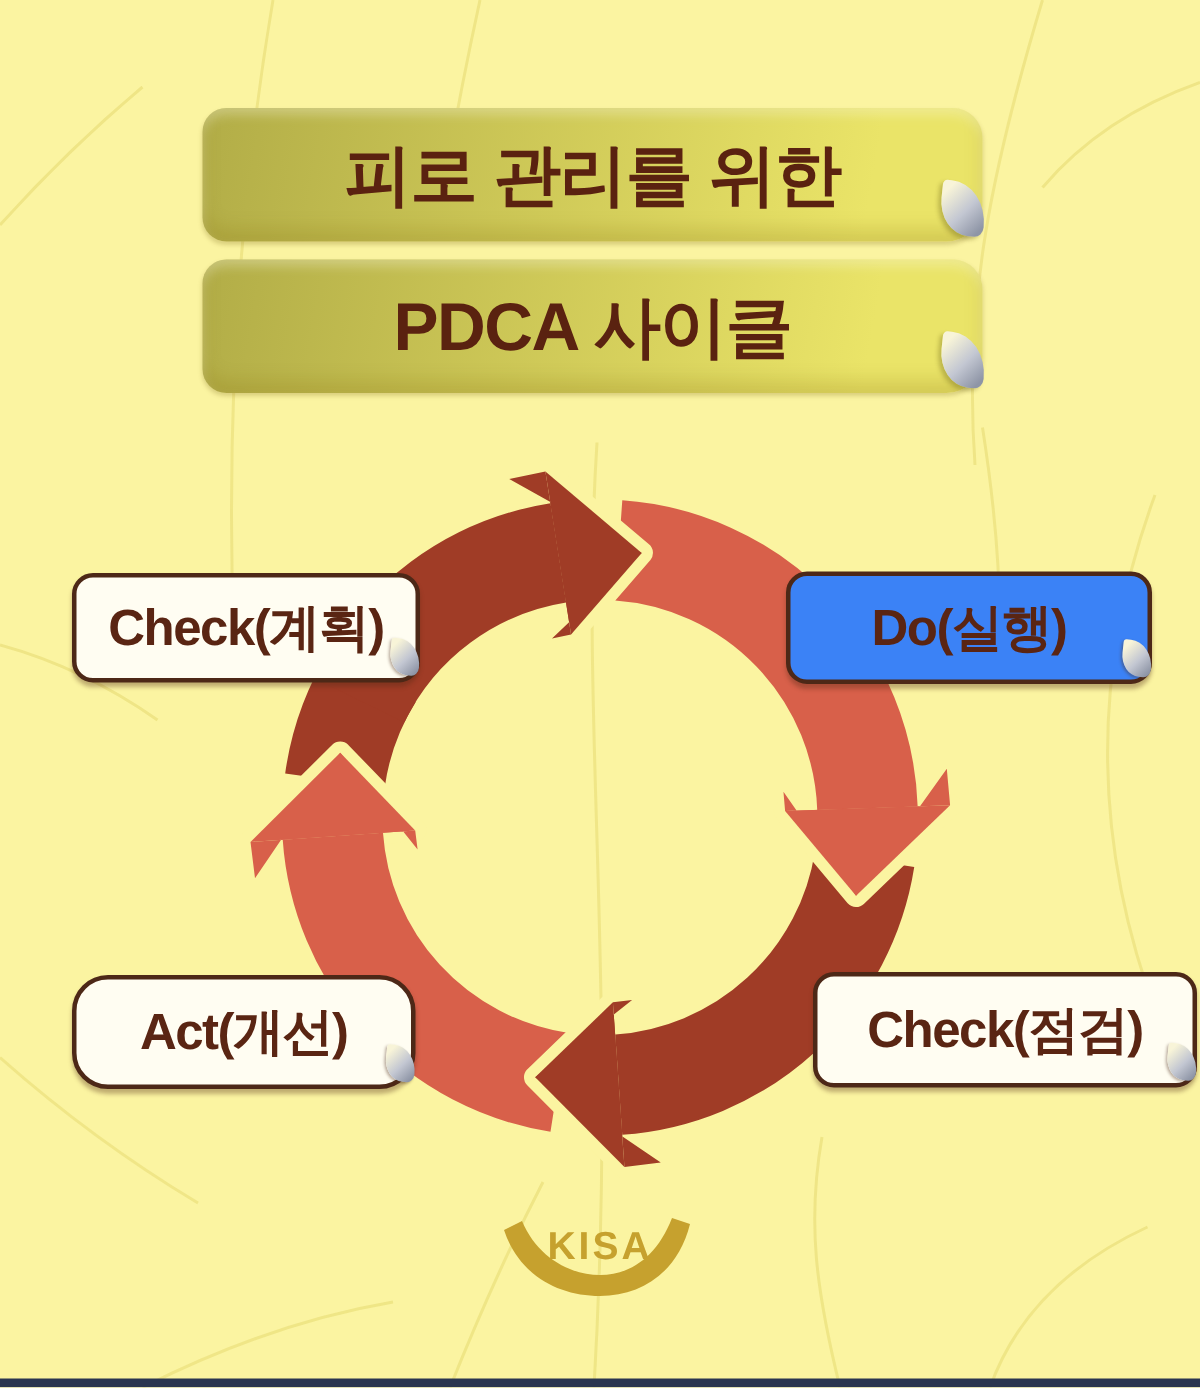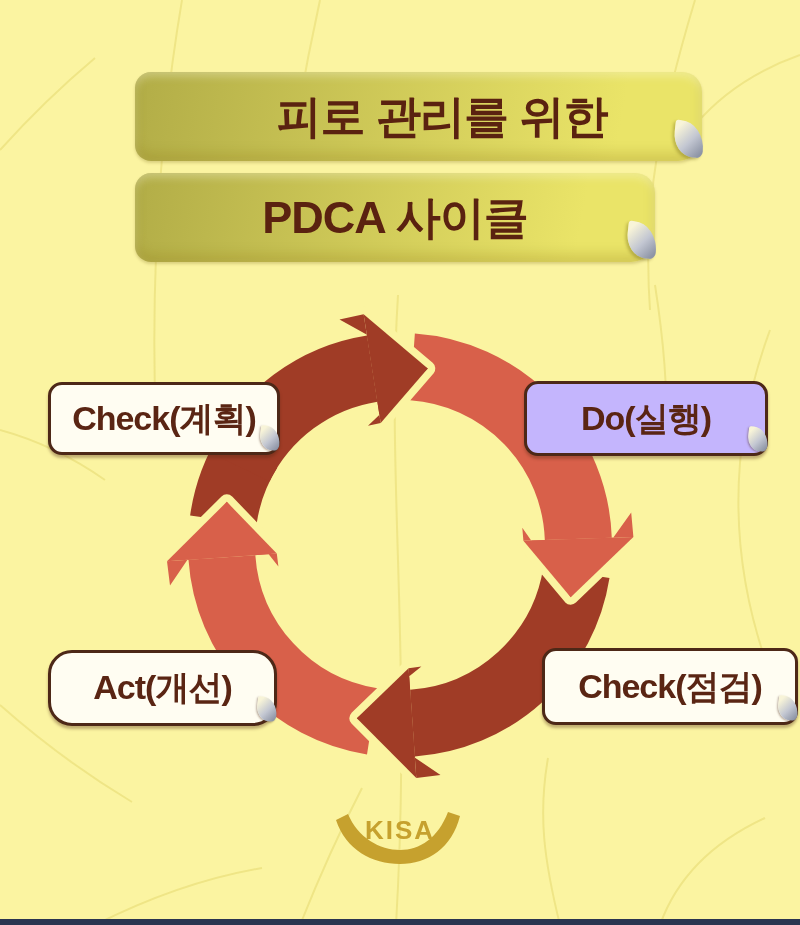--- a/index.html
+++ b/index.html
@@ -58,21 +58,21 @@
       <path d="M0,430 Q55,445 105,480"></path>
       <path d="M398,295 C386,480 412,650 396,925"></path>
       <path d="M300,925 Q330,850 362,788"></path>
       <path d="M560,925 C544,860 538,815 548,758"></path>
       <path d="M660,925 Q685,855 765,818"></path>
       <path d="M95,925 Q180,882 262,868"></path>
       <path d="M0,705 Q62,760 132,802"></path>
     </g>
   </svg>
 
-  <div class="banner banner-1" style="background: linear-gradient(100deg, rgb(178, 173, 71), rgb(234, 228, 104) 85%); color: rgb(90, 34, 16); padding-left: 47px;">
+  <div class="banner banner-1" style="background: linear-gradient(100deg, rgb(178, 173, 71), rgb(234, 228, 104) 85%); color: rgb(90, 34, 16);">
     <span style="color: rgb(90, 34, 16);">피로 관리를 위한</span>
     <span class="curl"></span>
   </div>
   <div class="banner banner-2" style="background: linear-gradient(100deg, rgb(178, 173, 71), rgb(234, 228, 104) 85%); color: rgb(90, 34, 16);">
     <span style="color: rgb(90, 34, 16);">PDCA 사이클</span>
     <span class="curl"></span>
   </div>
 
   <svg class="cycle-svg" width="480" height="480" viewBox="0 0 480 480">
 
@@ -104,21 +104,21 @@
       <path d="M 79.5 161.8 A 178.5 178.5 0 0 1 212.2 63.6" fill="none" stroke-width="67" stroke="#A03C26"></path>
       <path d="M 179.5 14.4 L 267.8 63.6 L 208 120.7 L 220.7 118.0 L 203.6 9.3 Z" fill="#A03C26"></path>
       <path d="M 203.6 9.3 L 267.8 63.6 L 220.7 118.0 Z" fill="#A03C26"></path>
     </g>
   </svg>
 
   <div class="tag tag-plan" style="background: rgb(255, 253, 242); border-color: rgb(77, 40, 23); color: rgb(90, 37, 19);">
     <span>Check(계획)</span>
     <span class="curl"></span>
   </div>
-  <div class="tag tag-do" style="background: #c4b5fd; border-color: rgb(77, 40, 23); color: rgb(90, 37, 19);">
+  <div class="tag tag-do" style="background: #3b82f6; border-color: rgb(77, 40, 23); color: rgb(90, 37, 19);">
     <span>Do(실행)</span>
     <span class="curl"></span>
   </div>
   <div class="tag tag-check" style="background: rgb(255, 253, 242); border-color: rgb(77, 40, 23); color: rgb(90, 37, 19);">
     <span>Check(점검)</span>
     <span class="curl"></span>
   </div>
   <div class="tag tag-act" style="background: rgb(255, 253, 242); border-color: rgb(77, 40, 23); color: rgb(90, 37, 19);">
     <span>Act(개선)</span>
     <span class="curl"></span>

